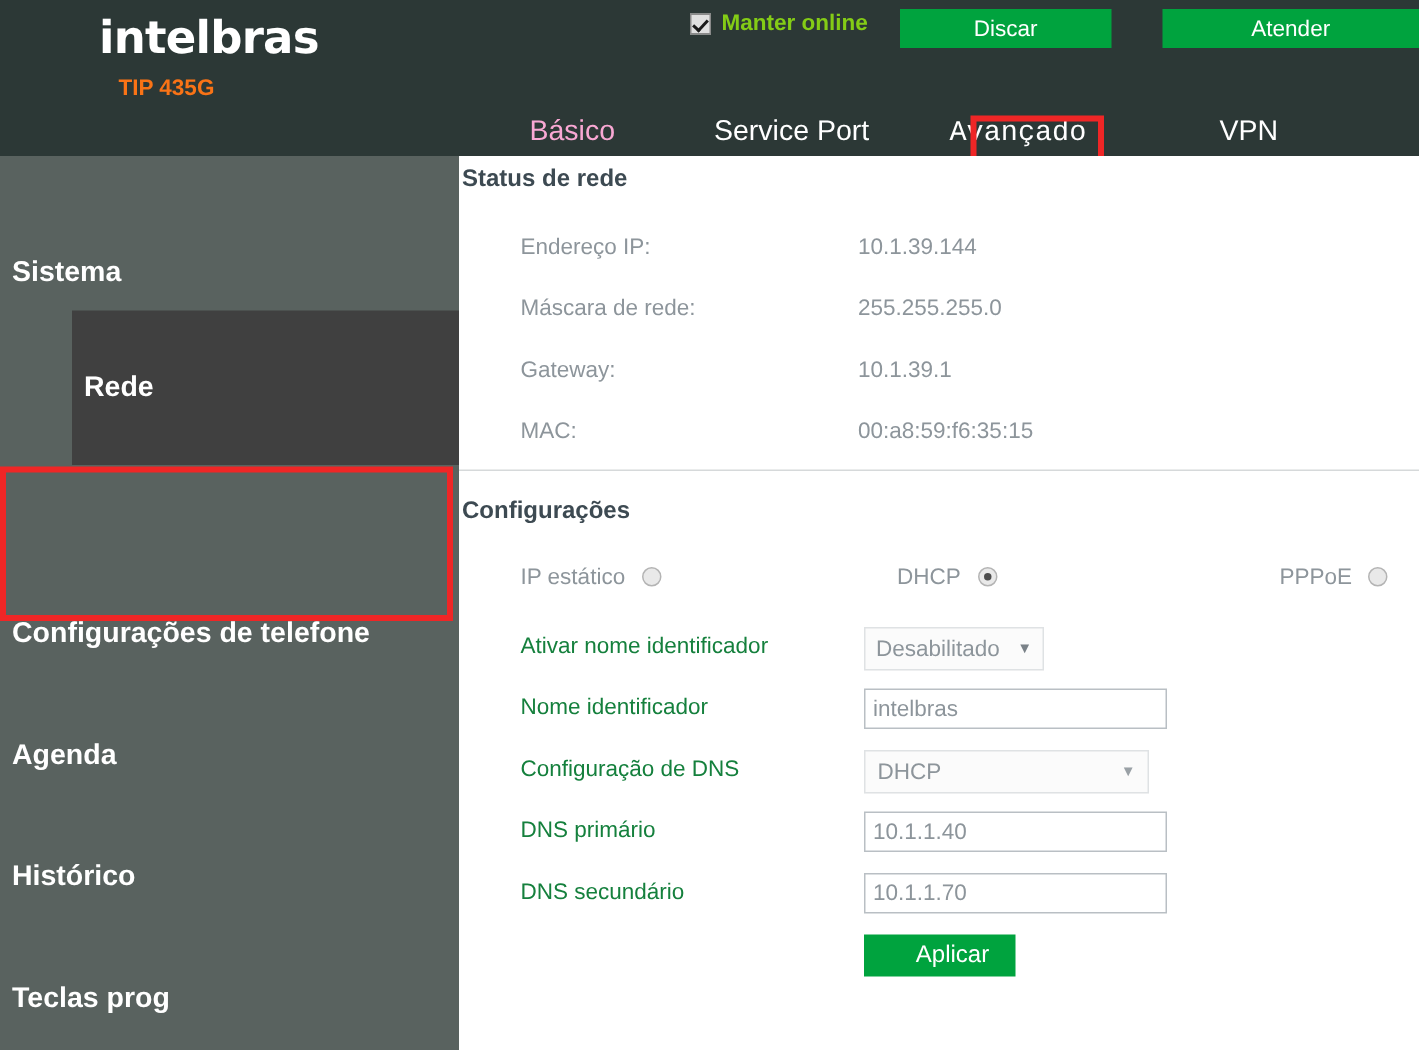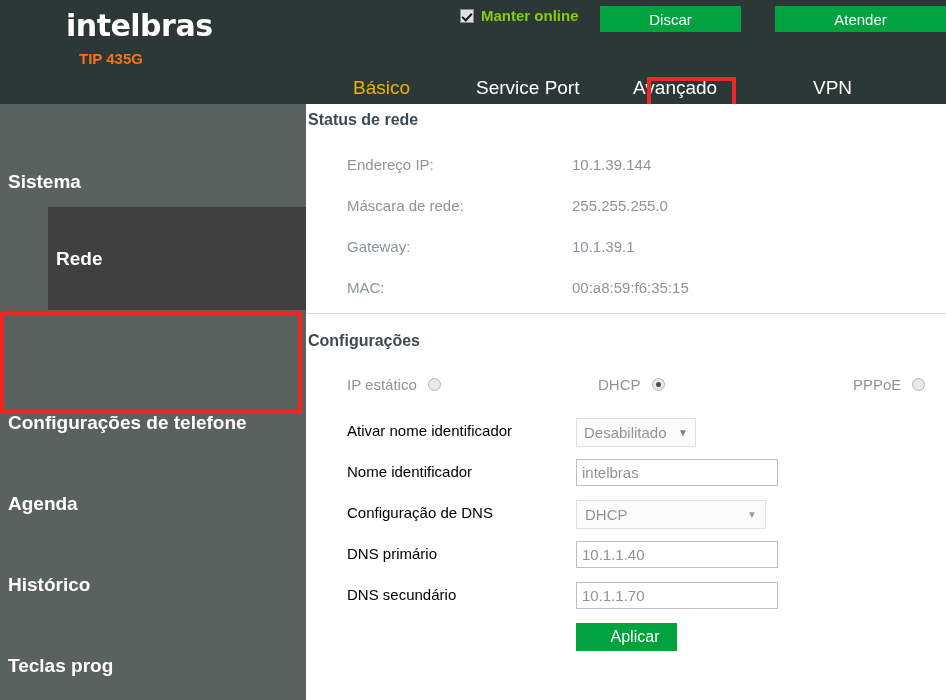--- a/index.html
+++ b/index.html
@@ -124,25 +124,25 @@
   .tab {
     position: absolute;
     top: 52px;
     transform: translateY(-50%);
     color: #ffffff;
     font-size: 19px;
     white-space: nowrap;
     cursor: pointer;
   }
   .tab.active {
-    color: #eab308;
+    color: #f9a8d4;
   }
   #tab-basico { left: 47px; }
   #tab-service { left: 170px; }
-  #tab-avancado { left: 327px; }
+  #tab-avancado { left: 327px; font-family: Liberation Mono, monospace; }
   #tab-vpn { left: 507px; }
 
   .tab-highlight {
     position: absolute;
     left: 341px;
     top: 41px;
     width: 89px;
     height: 52px;
     border: 4px solid #ef2626;
     box-sizing: border-box;
@@ -290,21 +290,21 @@
   .form-row {
     position: absolute;
     left: 0;
     width: 640px;
     height: 28px;
   }
   .form-row .flabel {
     position: absolute;
     left: 41px;
     top: 4px;
-    color: #000000;
+    color: #15803d;
     font-size: 15px;
     white-space: nowrap;
     text-align: right;
   }
   #form-row-0 { top: 314px; }
   #form-row-1 { top: 355px; }
   #form-row-2 { top: 396px; }
   #form-row-3 { top: 437px; }
   #form-row-4 { top: 478px; }
 

